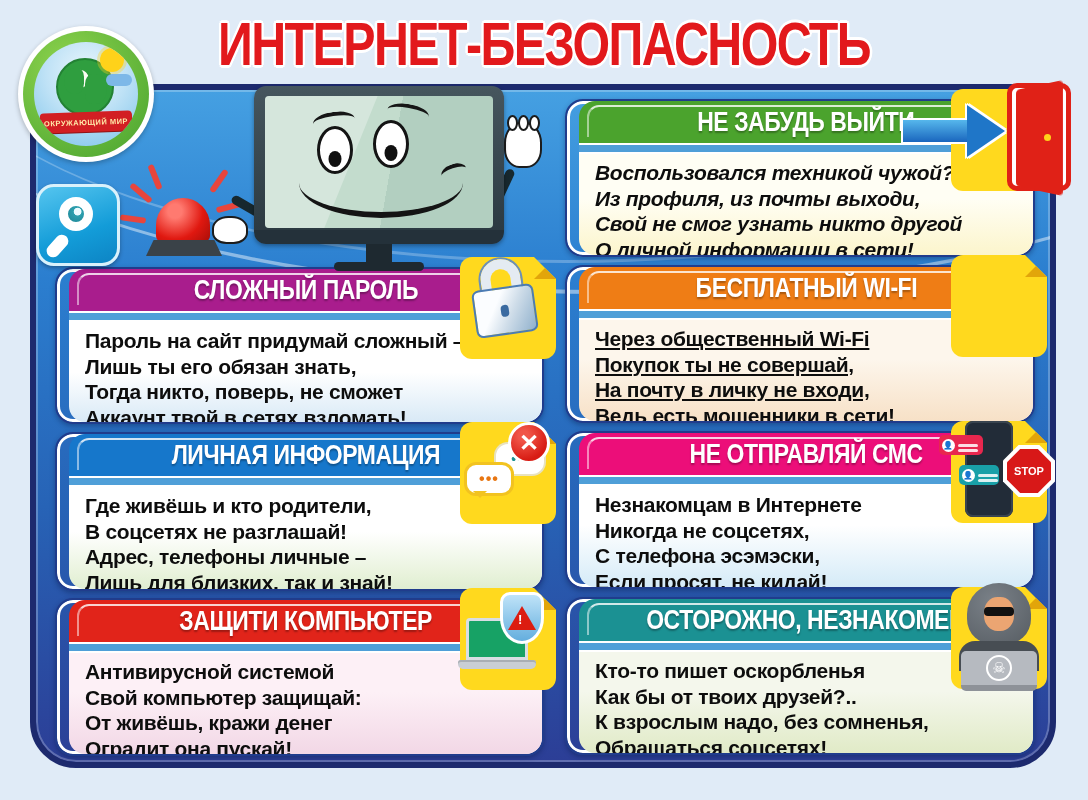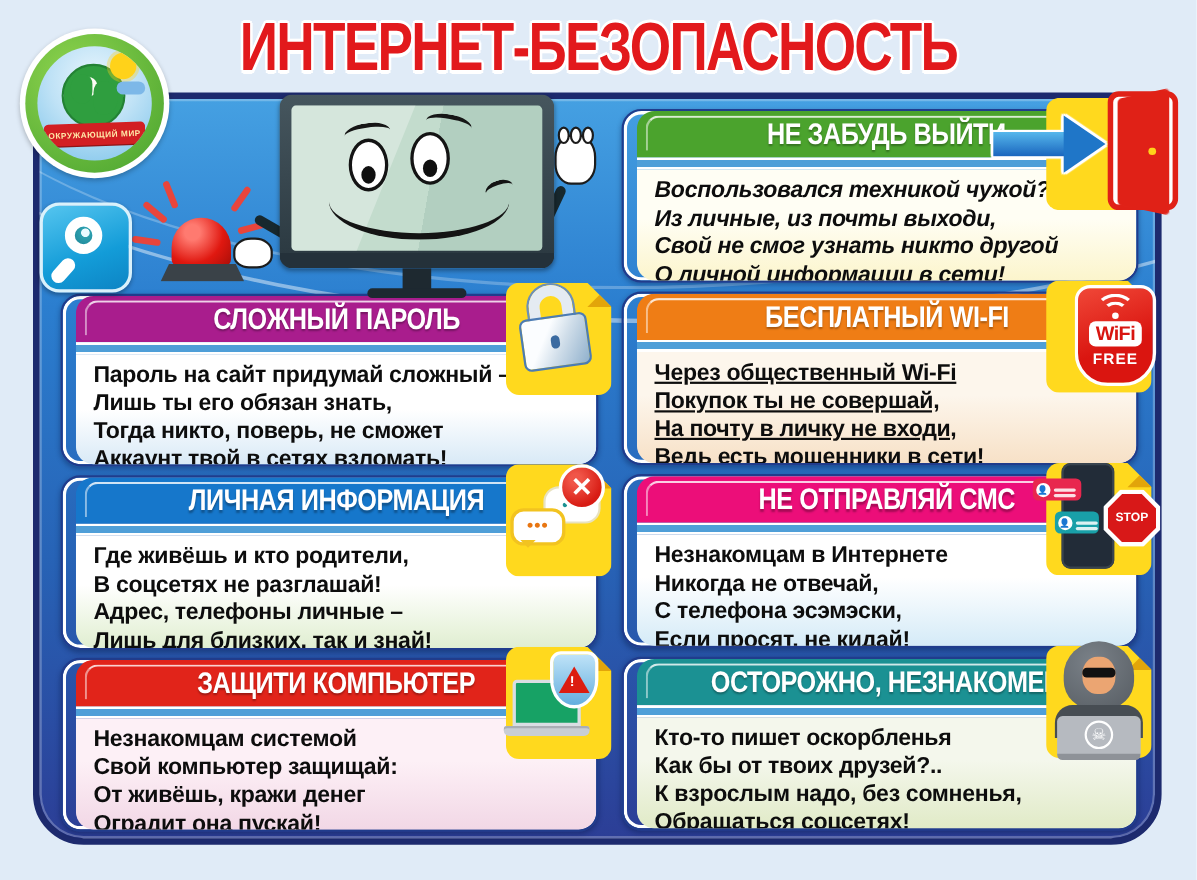--- a/index.html
+++ b/index.html
@@ -356,21 +356,21 @@
             <div class="tri"></div>
           </div>
       </div>
     </div>
     <div class="card-clip">
       <div class="card-header" style="background: rgb(225, 36, 26);">
         <span>ЗАЩИТИ КОМПЬЮТЕР</span>
       </div>
       <div class="card-sep"></div>
       <div class="card-body body-pink">
-        <div>Незнакомцам системой</div>
+        <div>Антивирусной системой</div>
         <div>Свой компьютер защищай:</div>
         <div>От живёшь, кражи денег</div>
         <div>Оградит она пускай!</div>
       </div>
     </div>
   </div>
 
   <div class="card" style="left:565px; top:99px; width:470px; height:158px;">
     <div class="plate"></div>
     <div class="icon-layer" style="width:150px; right:-26px;">
@@ -383,40 +383,29 @@
           <div class="head"></div>
       </div>
     </div>
     <div class="card-clip">
       <div class="card-header" style="background: rgb(75, 163, 45);">
         <span>НЕ ЗАБУДЬ ВЫЙТИ</span>
       </div>
       <div class="card-sep"></div>
       <div class="card-body body-yellow">
         <div>Воспользовался техникой чужой?</div>
-        <div>Из личные, из почты выходи,</div>
+        <div>Из профиля, из почты выходи,</div>
         <div>Свой не смог узнать никто другой</div>
         <div>О личной информации в сети!</div>
       </div>
     </div>
   </div>
 
   <div class="card" style="left:565px; top:265px; width:470px; height:158px;">
     <div class="plate"></div>
-    <div class="icon-layer">
-      <div class="wifi-badge">
-        <div class="wifi-arcs">
-          <div class="wa wa1"></div>
-            <div class="wa wa2"></div>
-            <div class="wdot"></div>
-        </div>
-        <div class="wifi-word">WiFi</div>
-        <div class="wifi-free">FREE</div>
-      </div>
-    </div>
     <div class="card-clip">
       <div class="card-header" style="background: rgb(239, 125, 21);">
         <span>БЕСПЛАТНЫЙ WI-FI</span>
       </div>
       <div class="card-sep"></div>
       <div class="card-body body-cream">
         <div>Через общественный Wi-Fi</div>
         <div>Покупок ты не совершай,</div>
         <div>На почту в личку не входи,</div>
         <div>Ведь есть мошенники в сети!</div>
@@ -440,21 +429,21 @@
         <div class="stop-in">STOP</div>
       </div>
     </div>
     <div class="card-clip">
       <div class="card-header" style="background: rgb(236, 14, 121);">
         <span>НЕ ОТПРАВЛЯЙ СМС</span>
       </div>
       <div class="card-sep"></div>
       <div class="card-body body-sky">
         <div>Незнакомцам в Интернете</div>
-        <div>Никогда не отвечай,</div>
+        <div>Никогда не соцсетях,</div>
         <div>С телефона эсэмэски,</div>
         <div>Если просят, не кидай!</div>
       </div>
     </div>
   </div>
 
   <div class="card" style="left:565px; top:597px; width:470px; height:158px;">
     <div class="plate"></div>
     <div class="icon-layer">
       <div class="hood">

